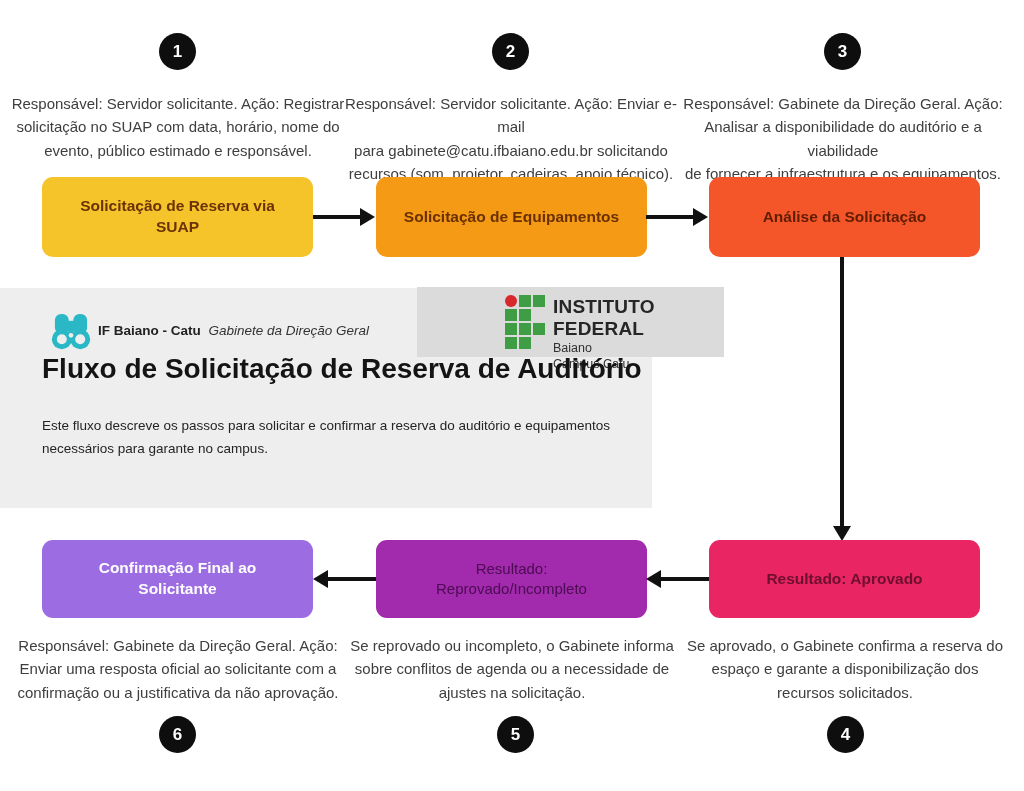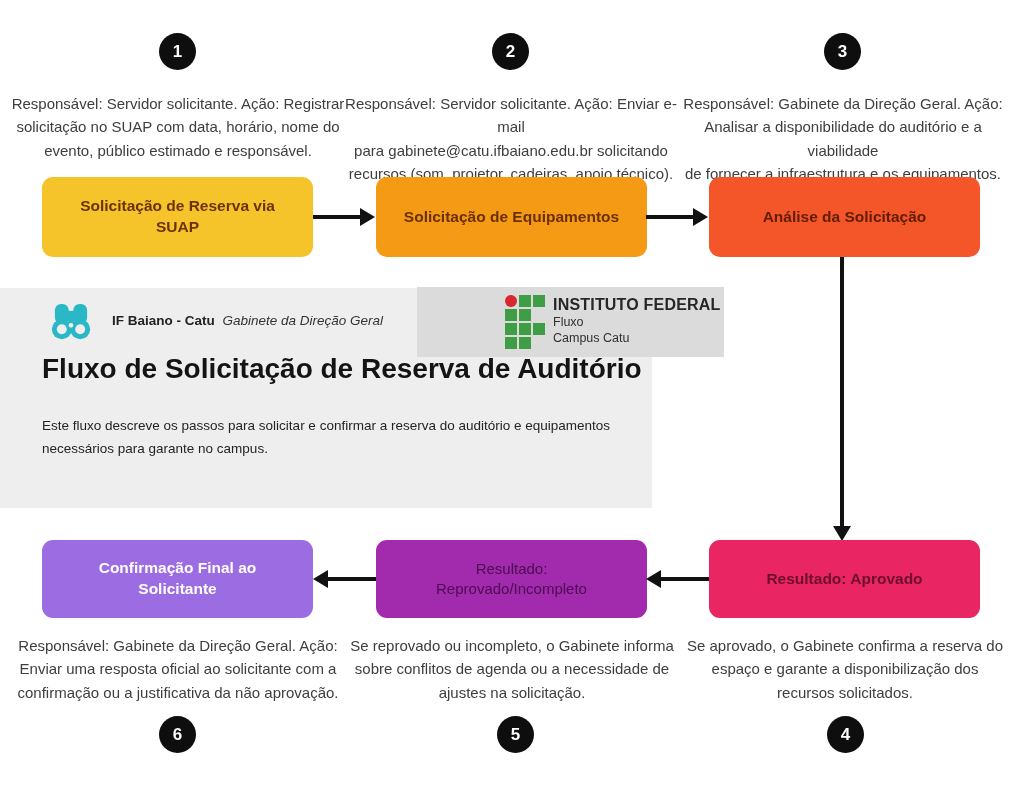--- a/index.html
+++ b/index.html
@@ -26,37 +26,37 @@
   .vline{position:absolute;width:4px;background:#111;}
   .tri-right{position:absolute;width:0;height:0;border-top:9px solid transparent;
              border-bottom:9px solid transparent;border-left:15px solid #111;}
   .tri-left{position:absolute;width:0;height:0;border-top:9px solid transparent;
             border-bottom:9px solid transparent;border-right:15px solid #111;}
   .tri-down{position:absolute;width:0;height:0;border-left:9px solid transparent;
             border-right:9px solid transparent;border-top:15px solid #111;}
 
   
   .panel{position:absolute;left:0;top:288px;width:652px;height:220px;background:#efeeee;}
-  .brand{position:absolute;left:48px;top:298px;display:flex;align-items:center;gap:18px;height:44px;}
+  .brand{position:absolute;left:48px;top:308px;display:flex;align-items:center;gap:4px;height:44px;}
   .brand-text{font-size:13.5px;color:#222;}
   .brand-name{font-weight:bold;}
   .brand-unit{font-style:italic;color:#333;margin-left:4px;}
   .diagram-title{position:absolute;left:42px;top:353px;font-size:28px;font-weight:bold;color:#141414;text-align:center;}
   .diagram-subtitle{position:absolute;left:42px;top:415px;width:570px;font-size:13.5px;
                     line-height:1.7;color:#242424;}
 
   
   .logo-box{position:absolute;left:417px;top:287px;width:307px;height:70px;background:#dcdbdb;}
   .if-grid{position:absolute;left:88px;top:8px;display:grid;grid-template-columns:repeat(3,12px);
            grid-auto-rows:12px;gap:2px;}
   .cell{width:12px;height:12px;}
   .cell.dot{border-radius:50%;}
   .cell.empty{visibility:hidden;}
   .if-text{position:absolute;left:136px;top:9px;}
-  .if-name{font-size:16px;font-weight:bold;color:#262626;letter-spacing:0.2px;}
+  .if-name{font-size:19px;font-weight:bold;color:#262626;letter-spacing:0.2px;}
   .if-line{font-size:12.5px;color:#303030;line-height:1.3;}
 </style>
 </head>
 <body>
 
 <div class="canvas">
 
   <div class="badge" style="left:159px;top:33px">1</div>
   <div class="badge" style="left:492px;top:33px">2</div>
   <div class="badge" style="left:824px;top:33px">3</div>
@@ -120,21 +120,21 @@
       <span class="cell empty"></span>
       <span class="cell" style="background-color: rgb(63, 158, 69);"></span>
       <span class="cell" style="background-color: rgb(63, 158, 69);"></span>
       <span class="cell" style="background-color: rgb(63, 158, 69);"></span>
       <span class="cell" style="background-color: rgb(63, 158, 69);"></span>
       <span class="cell" style="background-color: rgb(63, 158, 69);"></span>
       <span class="cell empty"></span>
     </div>
     <div class="if-text">
       <div class="if-name">INSTITUTO FEDERAL</div>
-      <div class="if-line">Fluxo</div>
+      <div class="if-line">Baiano</div>
       <div class="if-line">Campus Catu</div>
     </div>
   </div>
 
   <div class="diagram-title">Fluxo de Solicitação de Reserva de Auditório</div>
   <div class="diagram-subtitle">Este fluxo descreve os passos para solicitar e confirmar a reserva do auditório e equipamentos necessários para garante no campus.</div>
 
   <div class="box row2" style="left: 42px; top: 540px; background-color: rgb(156, 108, 226); color: #ffffff;">
     <span class="box-label">Confirmação Final ao
 Solicitante</span>

